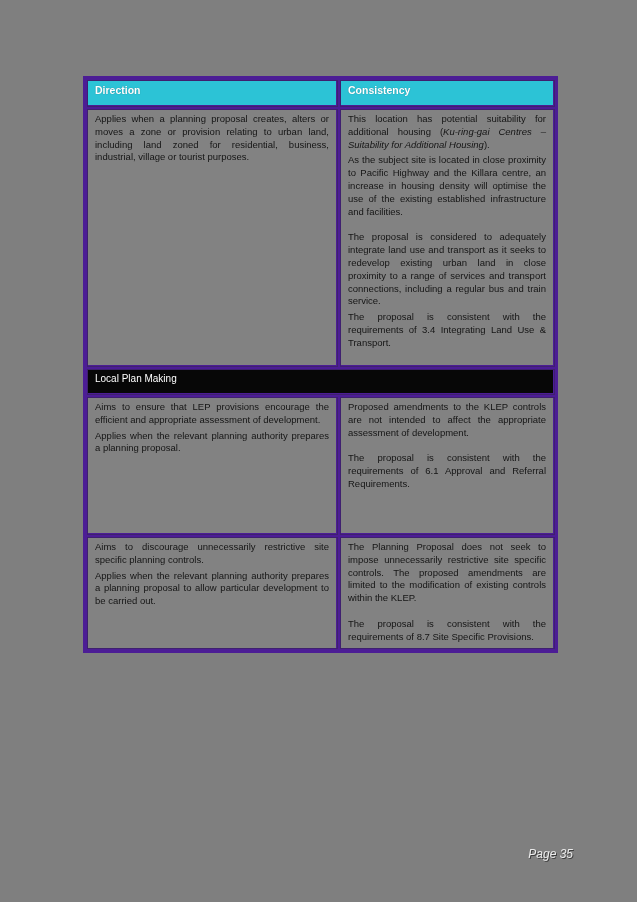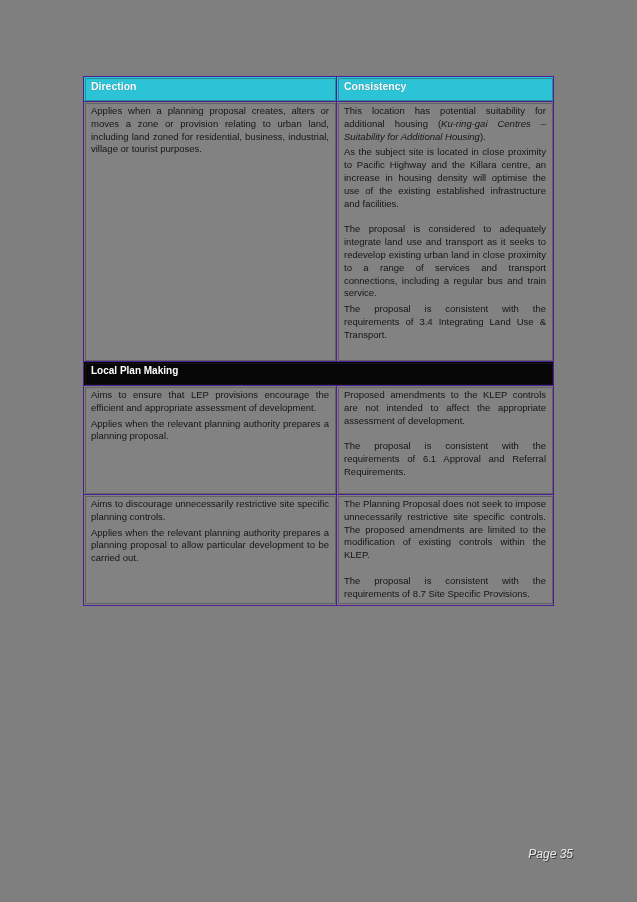--- a/index.html
+++ b/index.html
@@ -11,21 +11,21 @@
     overflow:hidden;
   }
   table.doc-table{
     position:absolute;
     left:83px;top:76px;
     width:470px;
     border-collapse:collapse;
     table-layout:fixed;
   }
   table.doc-table td, table.doc-table th{
-    border:1px solid #4c1d95;
+    border:5px solid #4c1d95;
     outline:1px solid rgba(40,40,40,.35);
     outline-offset:-2px;
     vertical-align:top;
     padding:3px 7px 4px 7px;
   }
   th.head-cell{
     background:#2cc3d6;
     color:#ffffff;
     font-size:10.5px;
     font-weight:bold;
@@ -47,36 +47,36 @@
     text-align:justify;
     text-justify:inter-word;
   }
   td.body-cell p.gap-after{margin-bottom:13px;}
   td.body-cell p:last-child{margin-bottom:0;}
   .em{font-style:italic;}
   td.black-bar{
     background:#070707;
     color:#ffffff;
     font-size:10px;
-    font-weight:bold;
+    font-weight:normal;
     height:16px;
     vertical-align:middle;
     border:1px solid #d9d9d9;
   }
   td.section-bar{
     background:#777777;
     color:#ffffff;
     font-size:10px;
     font-weight:bold;
     height:15px;
     vertical-align:middle;
     text-shadow:1px 1px 0 rgba(35,35,35,.85);
   }
   tr.r-first{height:260px;}
-  tr.r-61{height:109px;}
+  tr.r-61{height:140px;}
   tr.r-63{height:104px;}
   .footer{
     position:absolute;
     top:847px;
     left:523px;
     width:50px;
     font-size:12px;
     font-style:italic;
     color:#ebebeb;
     text-shadow:1px 1px 0 rgba(45,45,45,.8);

